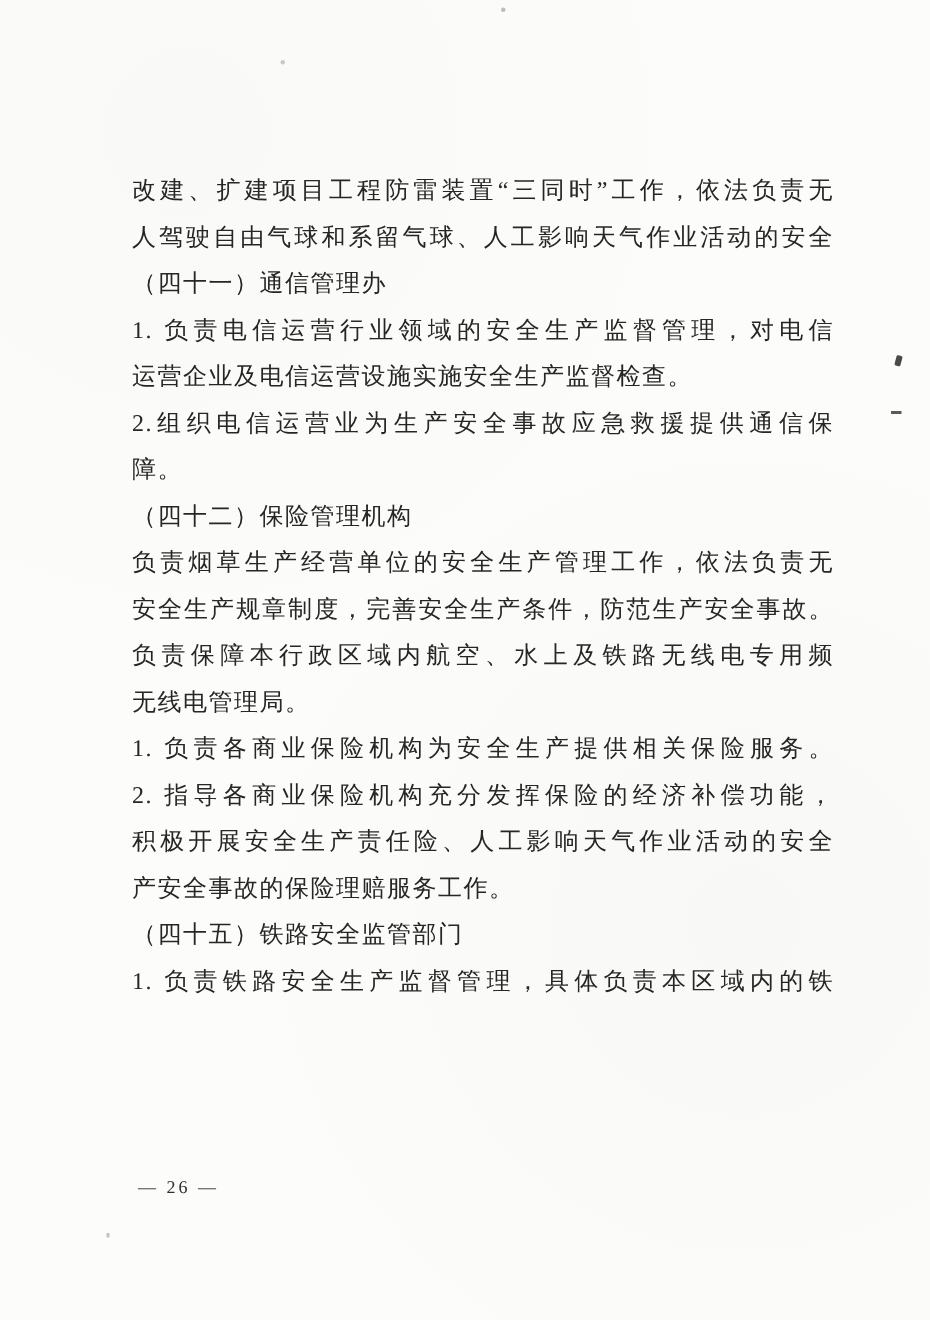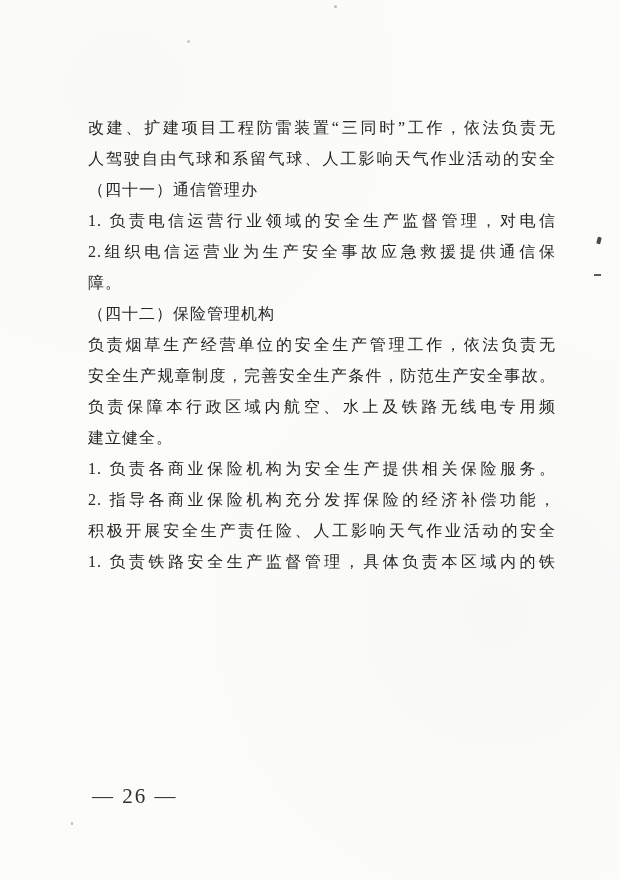--- a/index.html
+++ b/index.html
@@ -41,21 +41,21 @@
     text-justify: inter-character;
     overflow: hidden;
   }
   .line.last {
     text-align-last: left;
   }
   .footer {
     position: absolute;
     left: 92px;
     top: 784px;
-    font-size: 21px;
+    font-size: 12px;
     letter-spacing: 2px;
     color: #2e2e2e;
     font-family: "Liberation Serif", "DejaVu Serif", serif;
   }
   
   .speck {
     position: absolute;
     background: #6f6f6f;
   }
   .speck.s1 { left: 597px; top: 237px; width: 4px; height: 7px; border-radius: 1px; transform: rotate(15deg); background:#4a4a4a; }
@@ -66,30 +66,33 @@
 </style>
 </head>
 <body>
 
 <div class="page">
   <div class="doc" id="doc">
       <div class="line">改建、扩建项目工程防雷装置“三同时”工作，依法负责无</div>
       <div class="line">人驾驶自由气球和系留气球、人工影响天气作业活动的安全</div>
       <div class="line last">（四十一）通信管理办</div>
       <div class="line">1. 负责电信运营行业领域的安全生产监督管理，对电信</div>
+      <div class="line last">运营企业及电信运营设施实施安全生产监督检查。</div>
       <div class="line">2.组织电信运营业为生产安全事故应急救援提供通信保</div>
       <div class="line last">障。</div>
       <div class="line last">（四十二）保险管理机构</div>
       <div class="line">负责烟草生产经营单位的安全生产管理工作，依法负责无</div>
       <div class="line">安全生产规章制度，完善安全生产条件，防范生产安全事故。</div>
       <div class="line">负责保障本行政区域内航空、水上及铁路无线电专用频</div>
-      <div class="line last">建立健全。</div>
+      <div class="line last">无线电管理局。</div>
       <div class="line">1. 负责各商业保险机构为安全生产提供相关保险服务。</div>
       <div class="line">2. 指导各商业保险机构充分发挥保险的经济补偿功能，</div>
       <div class="line">积极开展安全生产责任险、人工影响天气作业活动的安全</div>
+      <div class="line last">产安全事故的保险理赔服务工作。</div>
+      <div class="line last">（四十五）铁路安全监管部门</div>
       <div class="line">1. 负责铁路安全生产监督管理，具体负责本区域内的铁</div>
     </div>
 
   <div class="footer">— 26 —</div>
 
   <div class="speck s1"></div>
   <div class="speck s2"></div>
   <div class="speck s3"></div>
   <div class="speck s4"></div>
   <div class="speck s5"></div>

